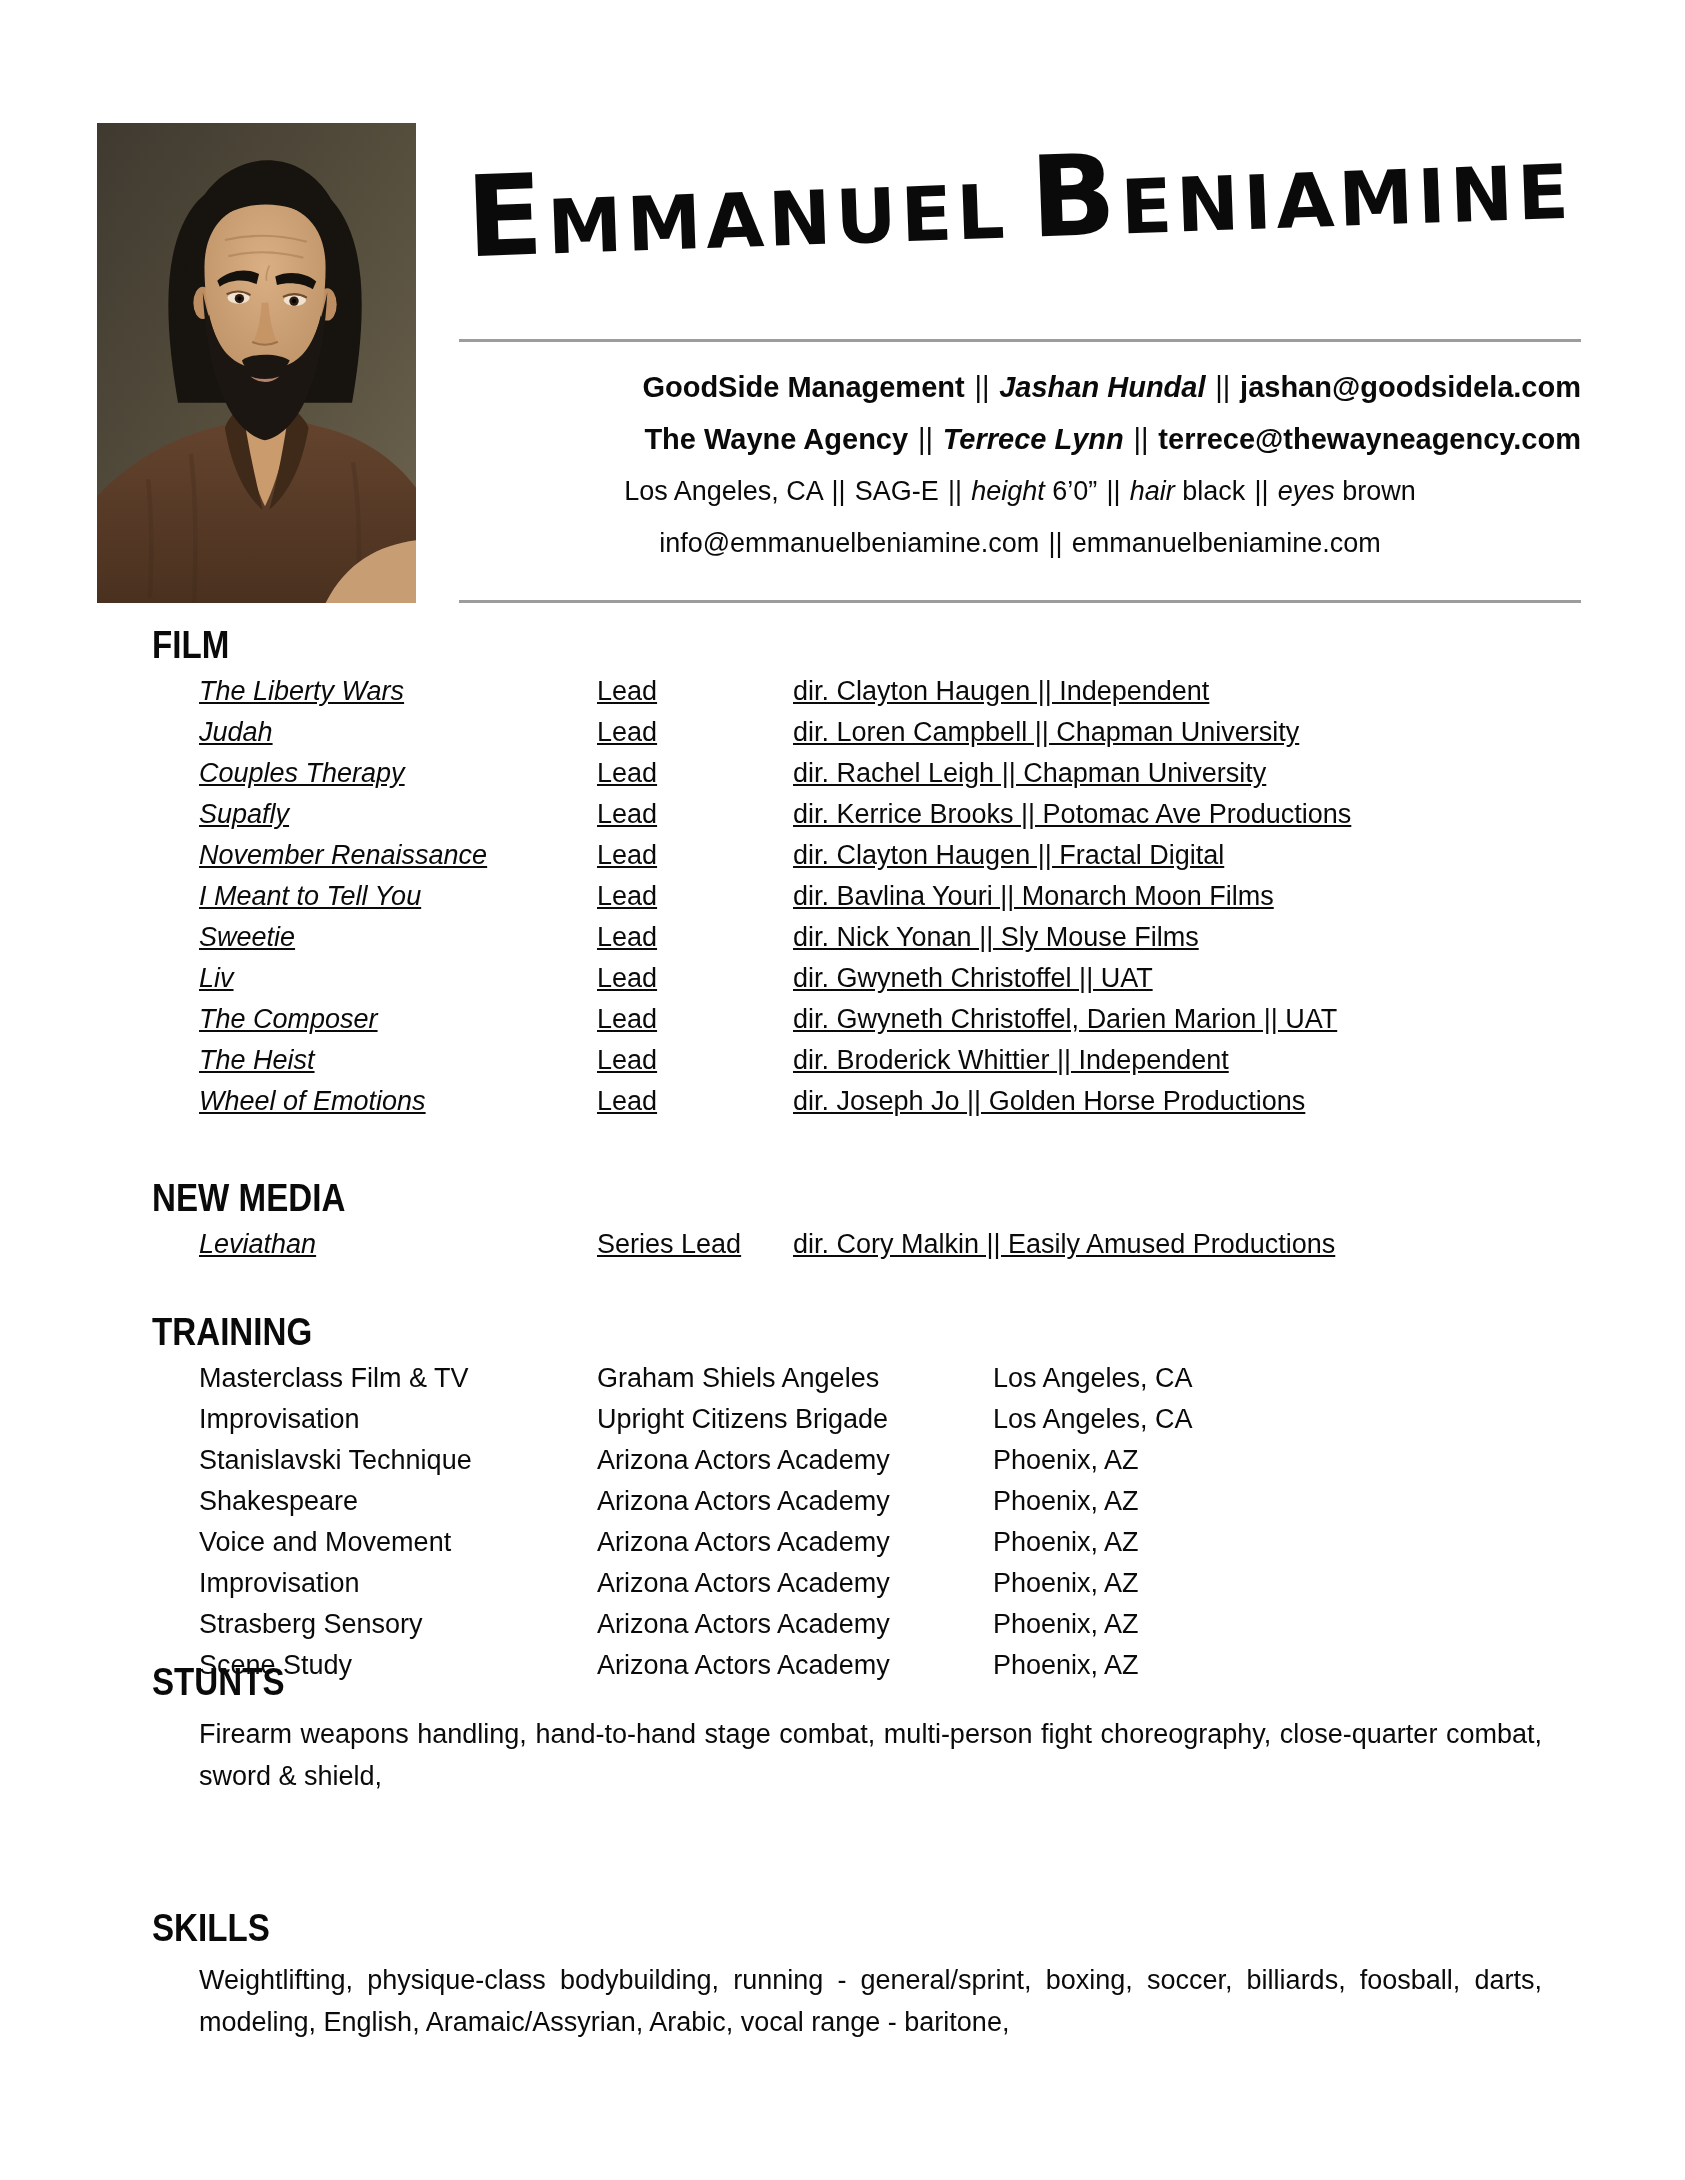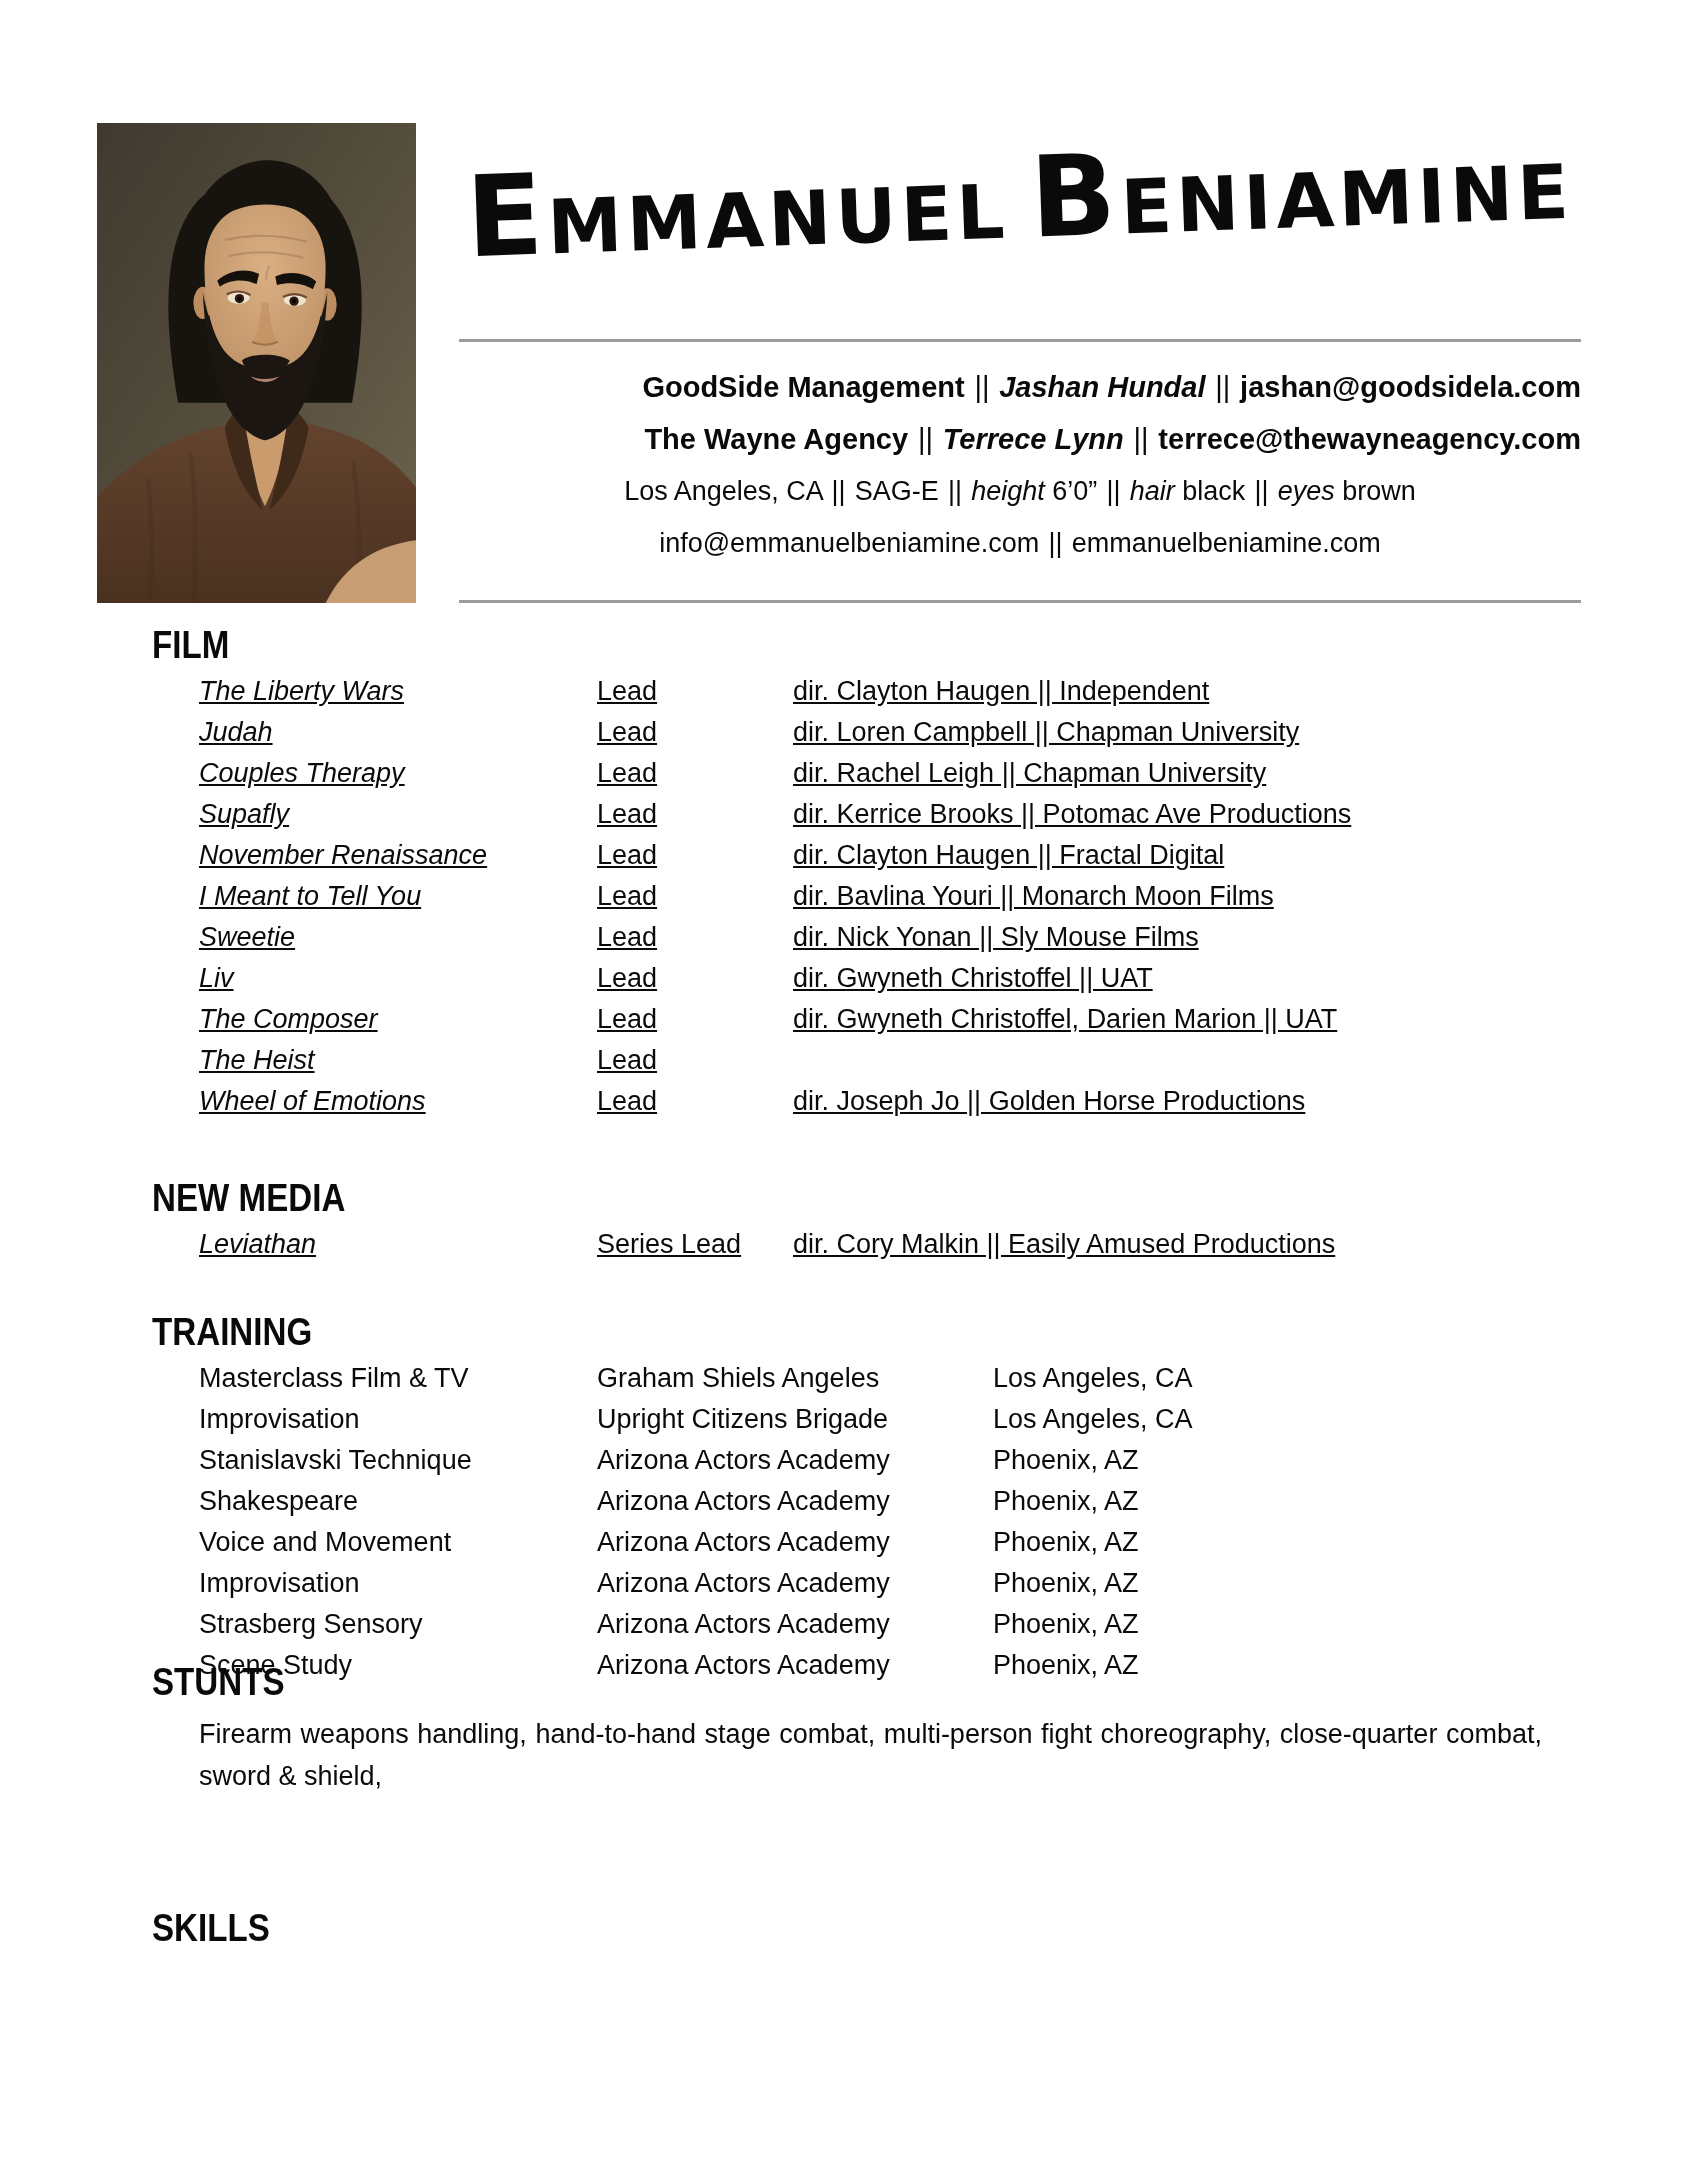--- a/index.html
+++ b/index.html
@@ -225,20 +225,21 @@
 
         <div class="row">
           <span class="title">The Composer</span>
           <span class="role">Lead</span>
           <span class="credit">dir. Gwyneth Christoffel, Darien Marion || UAT</span>
         </div>
 
         <div class="row">
           <span class="title">The Heist</span>
           <span class="role">Lead</span>
+          <span class="credit">dir. Broderick Whittier || Independent</span>
         </div>
 
         <div class="row">
           <span class="title">Wheel of Emotions</span>
           <span class="role">Lead</span>
           <span class="credit">dir. Joseph Jo || Golden Horse Productions</span>
         </div>
       </div>
   </section>
 
@@ -308,16 +309,17 @@
       </div>
   </section>
 
   <section class="sec sec-stunts">
     <h2>STUNTS</h2>
     <p class="para">Firearm weapons handling, hand-to-hand stage combat, multi-person fight choreography, close-quarter combat, sword &amp; shield,</p>
   </section>
 
   <section class="sec sec-skills">
     <h2>SKILLS</h2>
+    <p class="para">Weightlifting, physique-class bodybuilding, running - general/sprint, boxing, soccer, billiards, foosball, darts, modeling, English, Aramaic/Assyrian, Arabic, vocal range - baritone,</p>
   </section>
 
 </div>
 
 
 </body></html>

